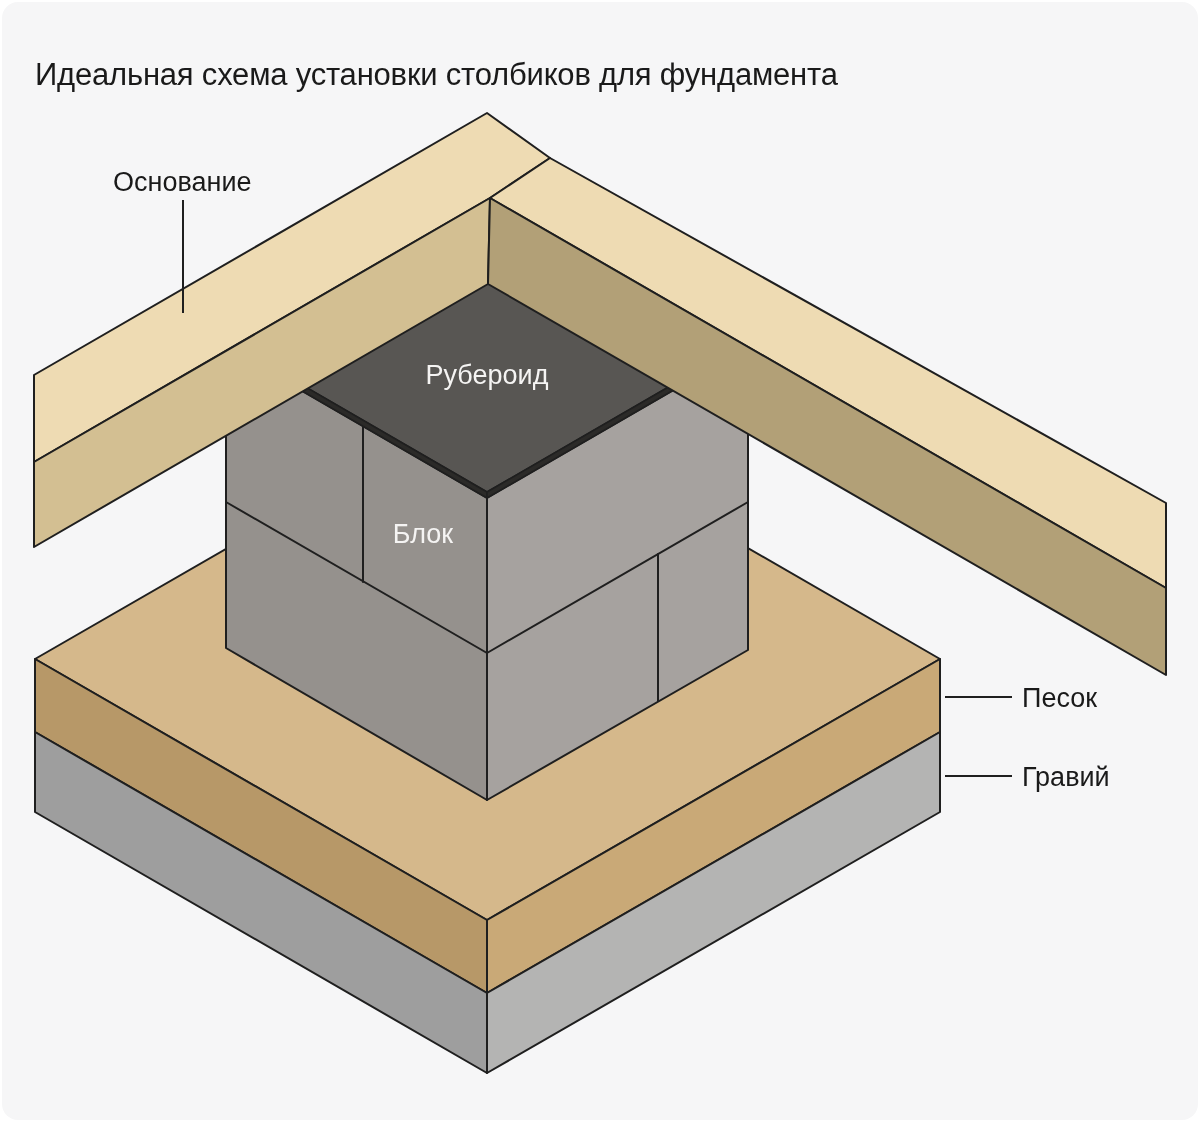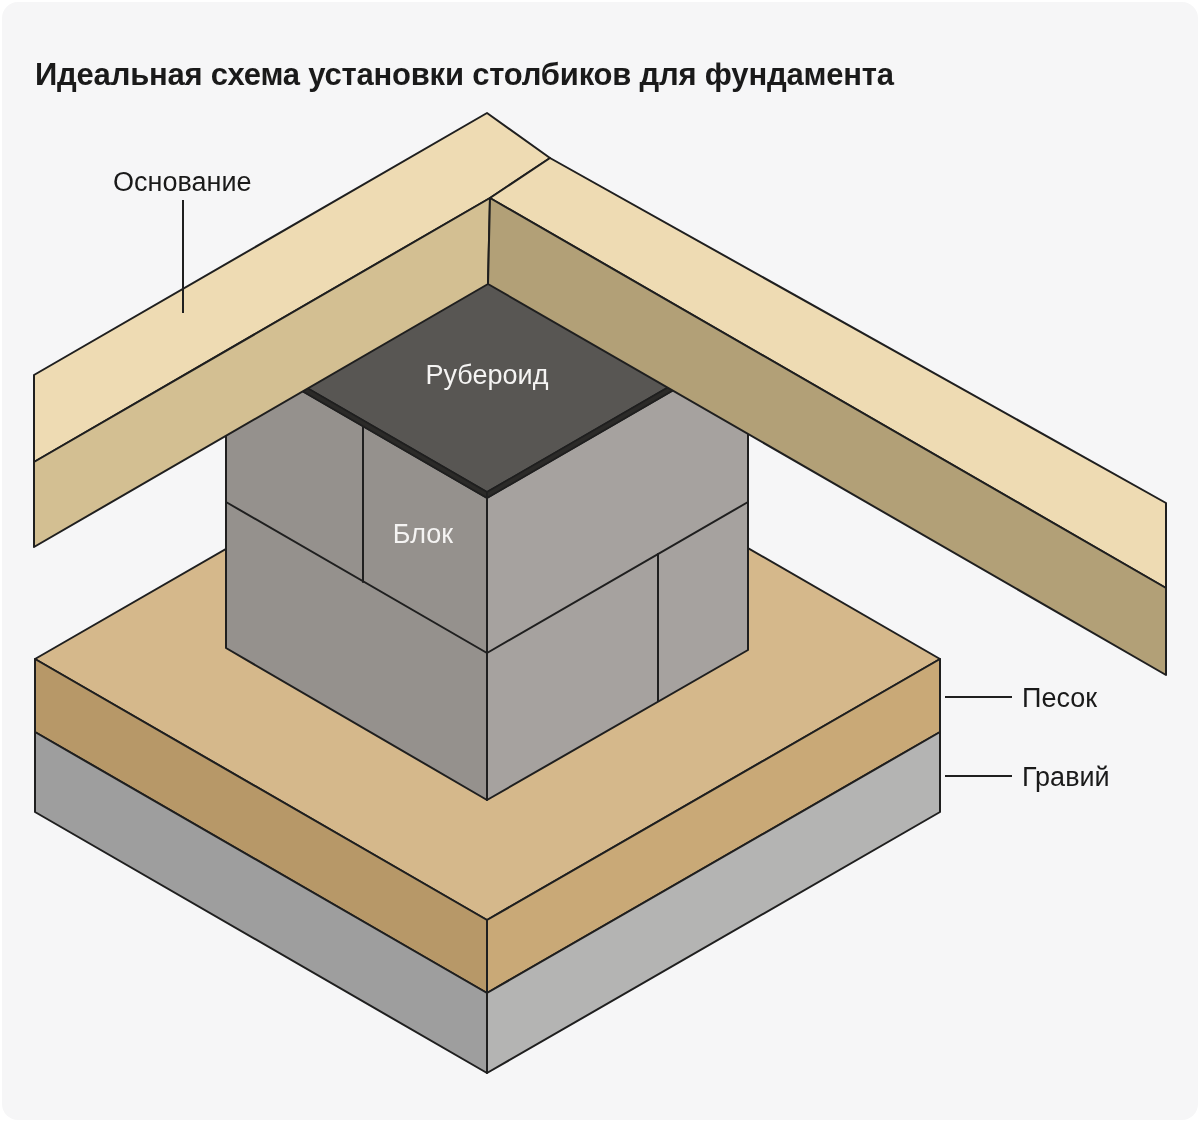--- a/index.html
+++ b/index.html
@@ -16,21 +16,21 @@
     left: 2px; top: 2px;
     width: 1196px; height: 1118px;
     background: #f6f6f7;
     border-radius: 16px;
   }
   .title {
     position: absolute;
     left: 35px; top: 36px;
     width: 1100px;
     font-size: 31px;
-    font-weight: 700;
+    font-weight: 400;
     line-height: 1.15;
     letter-spacing: -0.2px;
     color: #1a1a1a;
   }
   svg.diagram {
     position: absolute;
     left: 0; top: 0;
     width: 1200px; height: 1126px;
   }
   svg .face { stroke: #1f1f1f; stroke-width: 2; stroke-linejoin: round; }

